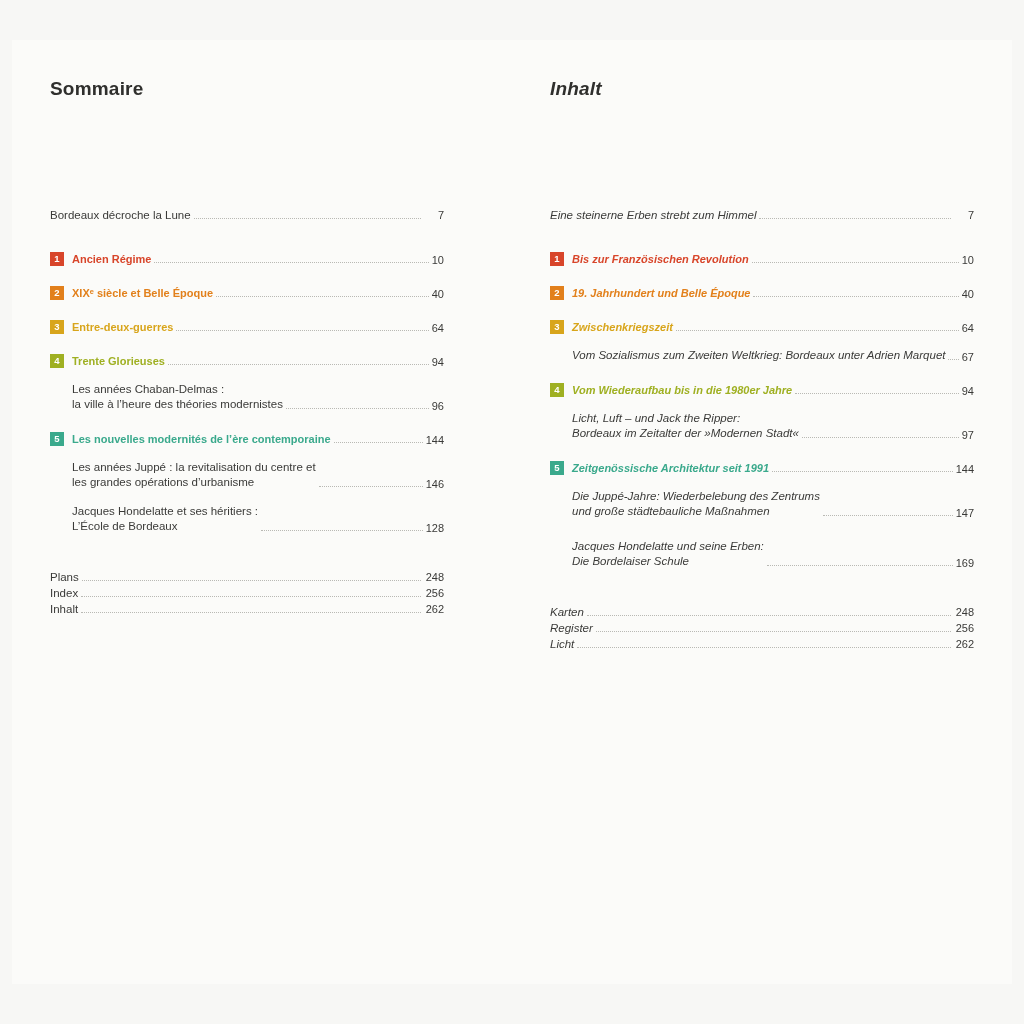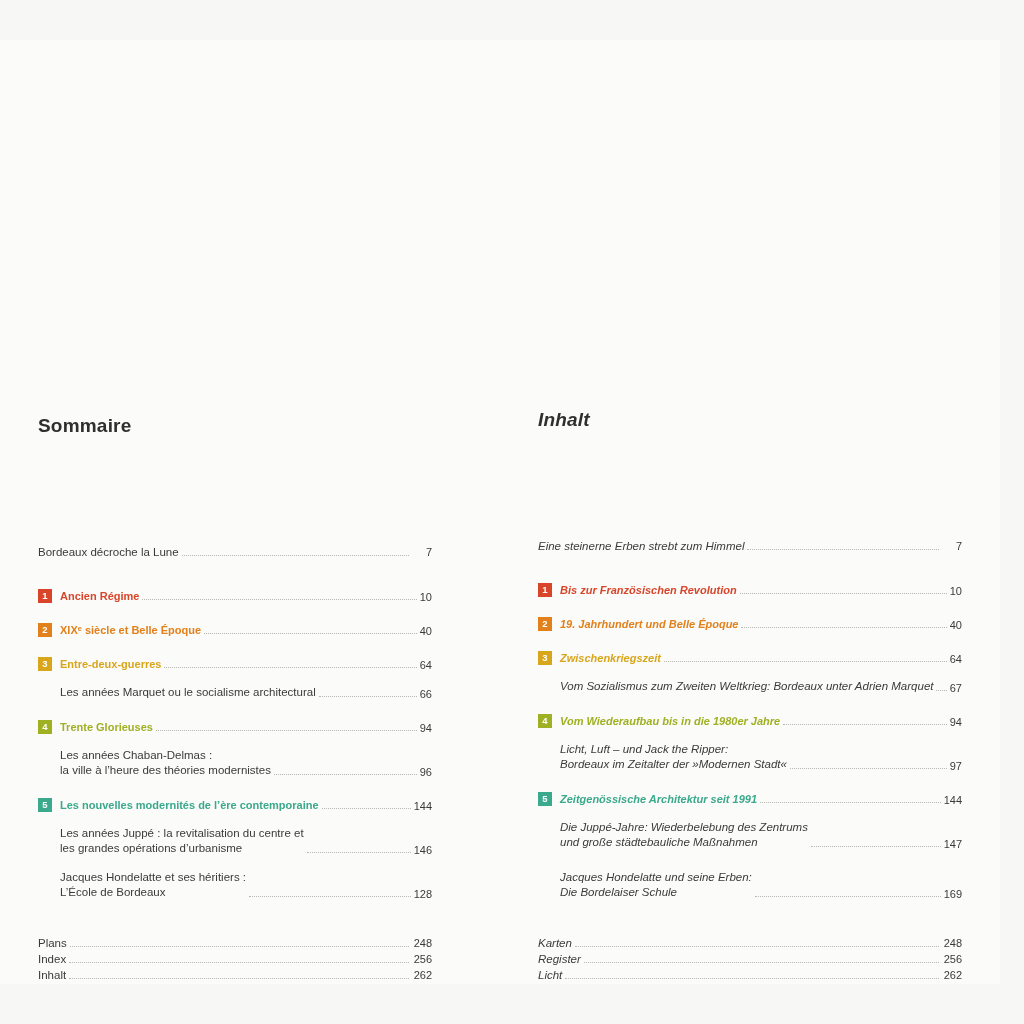--- a/index.html
+++ b/index.html
@@ -9,28 +9,27 @@
   body {
     width: 1024px;
     height: 1024px;
     background: #f7f7f5;
     font-family: "Liberation Sans", sans-serif;
     color: #3a3a38;
     overflow: hidden;
   }
   .page {
     position: absolute;
-    left: 0;
+    left: 12px;
     top: 40px;
     width: 1000px;
     height: 944px;
     background: #fbfbf9;
     box-sizing: border-box;
     display: flex;
-    align-items: flex-end;
   }
   .column {
     box-sizing: border-box;
     width: 50%;
     padding: 0 0 0 0;
     position: relative;
   }
   .col-left { padding-left: 38px; padding-right: 68px; }
   .col-right { padding-left: 38px; padding-right: 38px; }
 
@@ -171,25 +170,20 @@
         </div>
       </div>
 
       <div class="chapter-block">
         <div class="chapter">
           <span class="num" style="background:#d8a51b">3</span>
           <span class="ctxt" style="color:#d8a51b">Entre-deux-guerres</span>
           <span class="leader"></span>
           <span class="pg">64</span>
         </div>
-        <div class="sub">
-          <span class="stxt">Les années Marquet ou le socialisme architectural</span>
-          <span class="leader"></span>
-          <span class="pg">66</span>
-        </div>
       </div>
 
       <div class="chapter-block">
         <div class="chapter">
           <span class="num" style="background:#9fb022">4</span>
           <span class="ctxt" style="color:#9fb022">Trente Glorieuses</span>
           <span class="leader"></span>
           <span class="pg">94</span>
         </div>
         <div class="sub">

